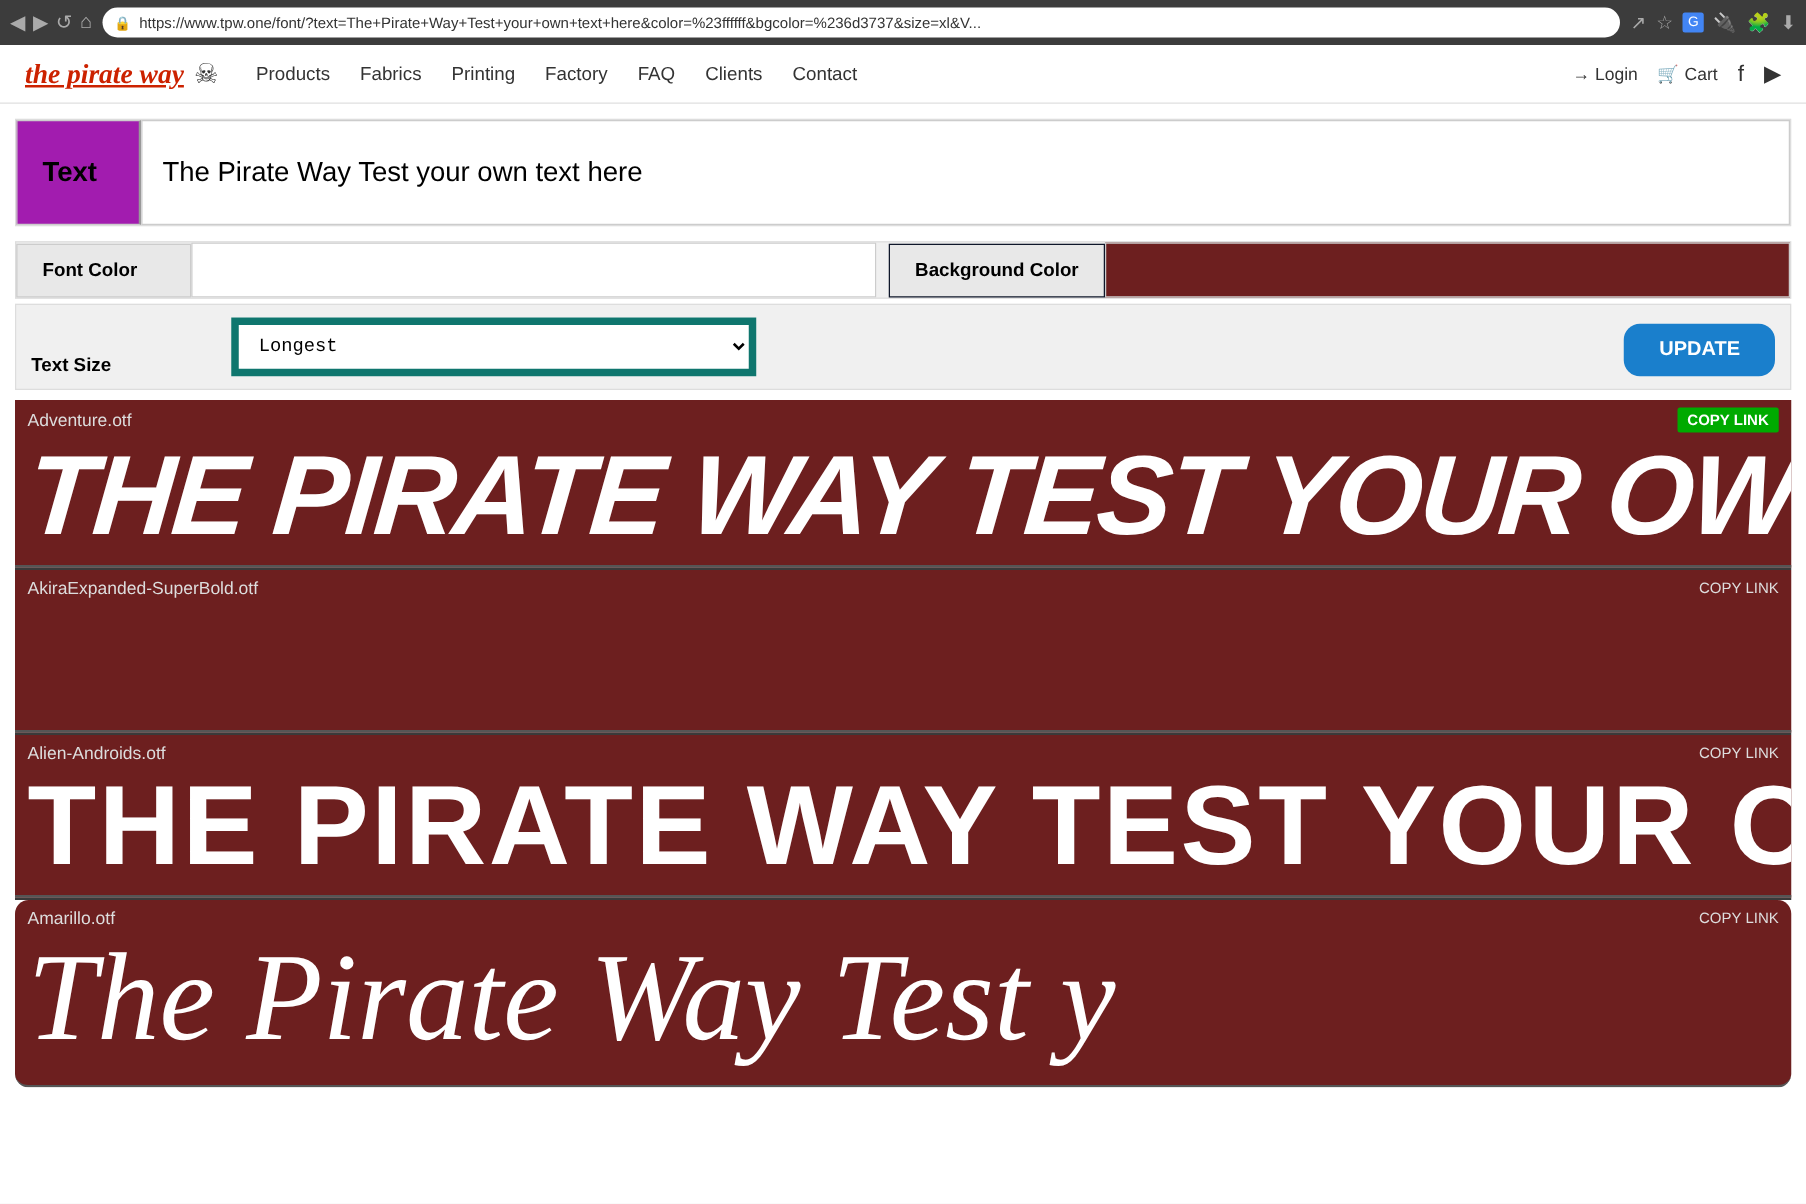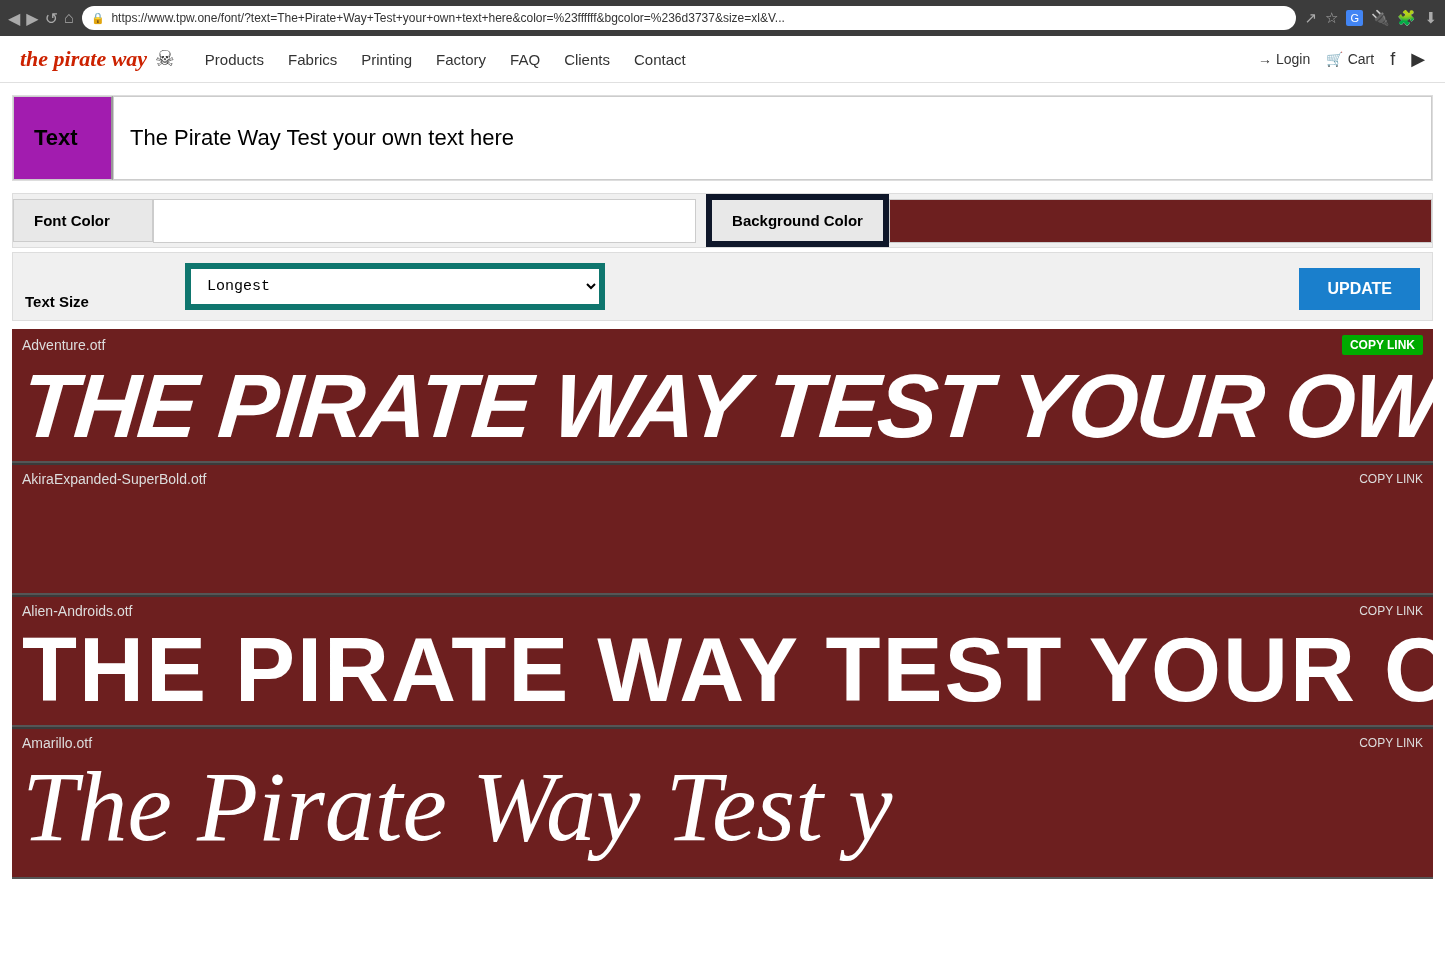--- a/index.html
+++ b/index.html
@@ -148,21 +148,21 @@
     }
     .color-input-box {
       flex: 1;
       height: 44px;
       border: 1px solid #ccc;
       background: white;
     }
     .bg-color-label {
       padding: 12px 20px;
       background: #e8e8e8;
-      border: 6px solid #0f172a;
+      border: 1px solid #0f172a;
       font-size: 15px;
       font-weight: bold;
       min-width: 160px;
       display: flex;
       align-items: center;
       margin-left: 10px;
     }
     .bg-color-box {
       flex: 1;
       height: 44px;
@@ -196,21 +196,21 @@
     }
     .update-btn {
       margin-left: auto;
       background: #1a7fcc;
       color: white;
       border: none;
       padding: 12px 28px;
       font-size: 16px;
       font-weight: bold;
       cursor: pointer;
-      border-radius: 0;
+      border-radius: 13px;
     }
 
     
     .font-previews {
       margin: 8px 12px 0 12px;
     }
     .font-section {
       background: #6d1f1f;
       margin-bottom: 0;
       border-bottom: 2px solid #555;
@@ -320,21 +320,21 @@
     <span class="browser-action-icon">🔌</span>
     <span class="browser-action-icon">🧩</span>
     <span class="browser-action-icon">⬇</span>
   </div>
 </div>
 
 <div class="site-wrapper">
 
   <div class="site-header">
     <div class="logo-area">
-      <span class="logo-the" style="font-family: Georgia, serif; font-style:italic; font-size:22px; font-weight:bold; color:#cc2200;">the pirate way</span>
+      <span class="logo-the" style="font-family: Georgia, serif; font-style:italic; font-size:22px; font-weight:bold; color:#cc2200;text-decoration:underline;">the pirate way</span>
       <span class="skull-icon">☠</span>
     </div>
     <nav class="nav-links">
       <a class="nav-link">Products</a>
       <a class="nav-link">Fabrics</a>
       <a class="nav-link">Printing</a>
       <a class="nav-link">Factory</a>
       <a class="nav-link">FAQ</a>
       <a class="nav-link">Clients</a>
       <a class="nav-link">Contact</a>
@@ -409,21 +409,21 @@
           <span class="font-name">Alien-Androids.otf</span>
           <button class="copy-link-btn">COPY LINK</button>
         </div>
         <div class="font-preview-text">
           <span class="font-alien">THE PIRATE WAY TEST YOUR OWN</span>
         </div>
       </div>
 
       <div class="divider-line"></div>
 
-      <div class="font-section" style="min-height: 150px;">
+      <div class="font-section" style="min-height: 150px; border-radius: 11px;">
         <div class="font-section-header">
           <span class="font-name">Amarillo.otf</span>
           <button class="copy-link-btn">COPY LINK</button>
         </div>
         <div class="font-preview-text">
           <span class="font-amarillo">The Pirate Way Test y</span>
         </div>
       </div>
 
     </div>

